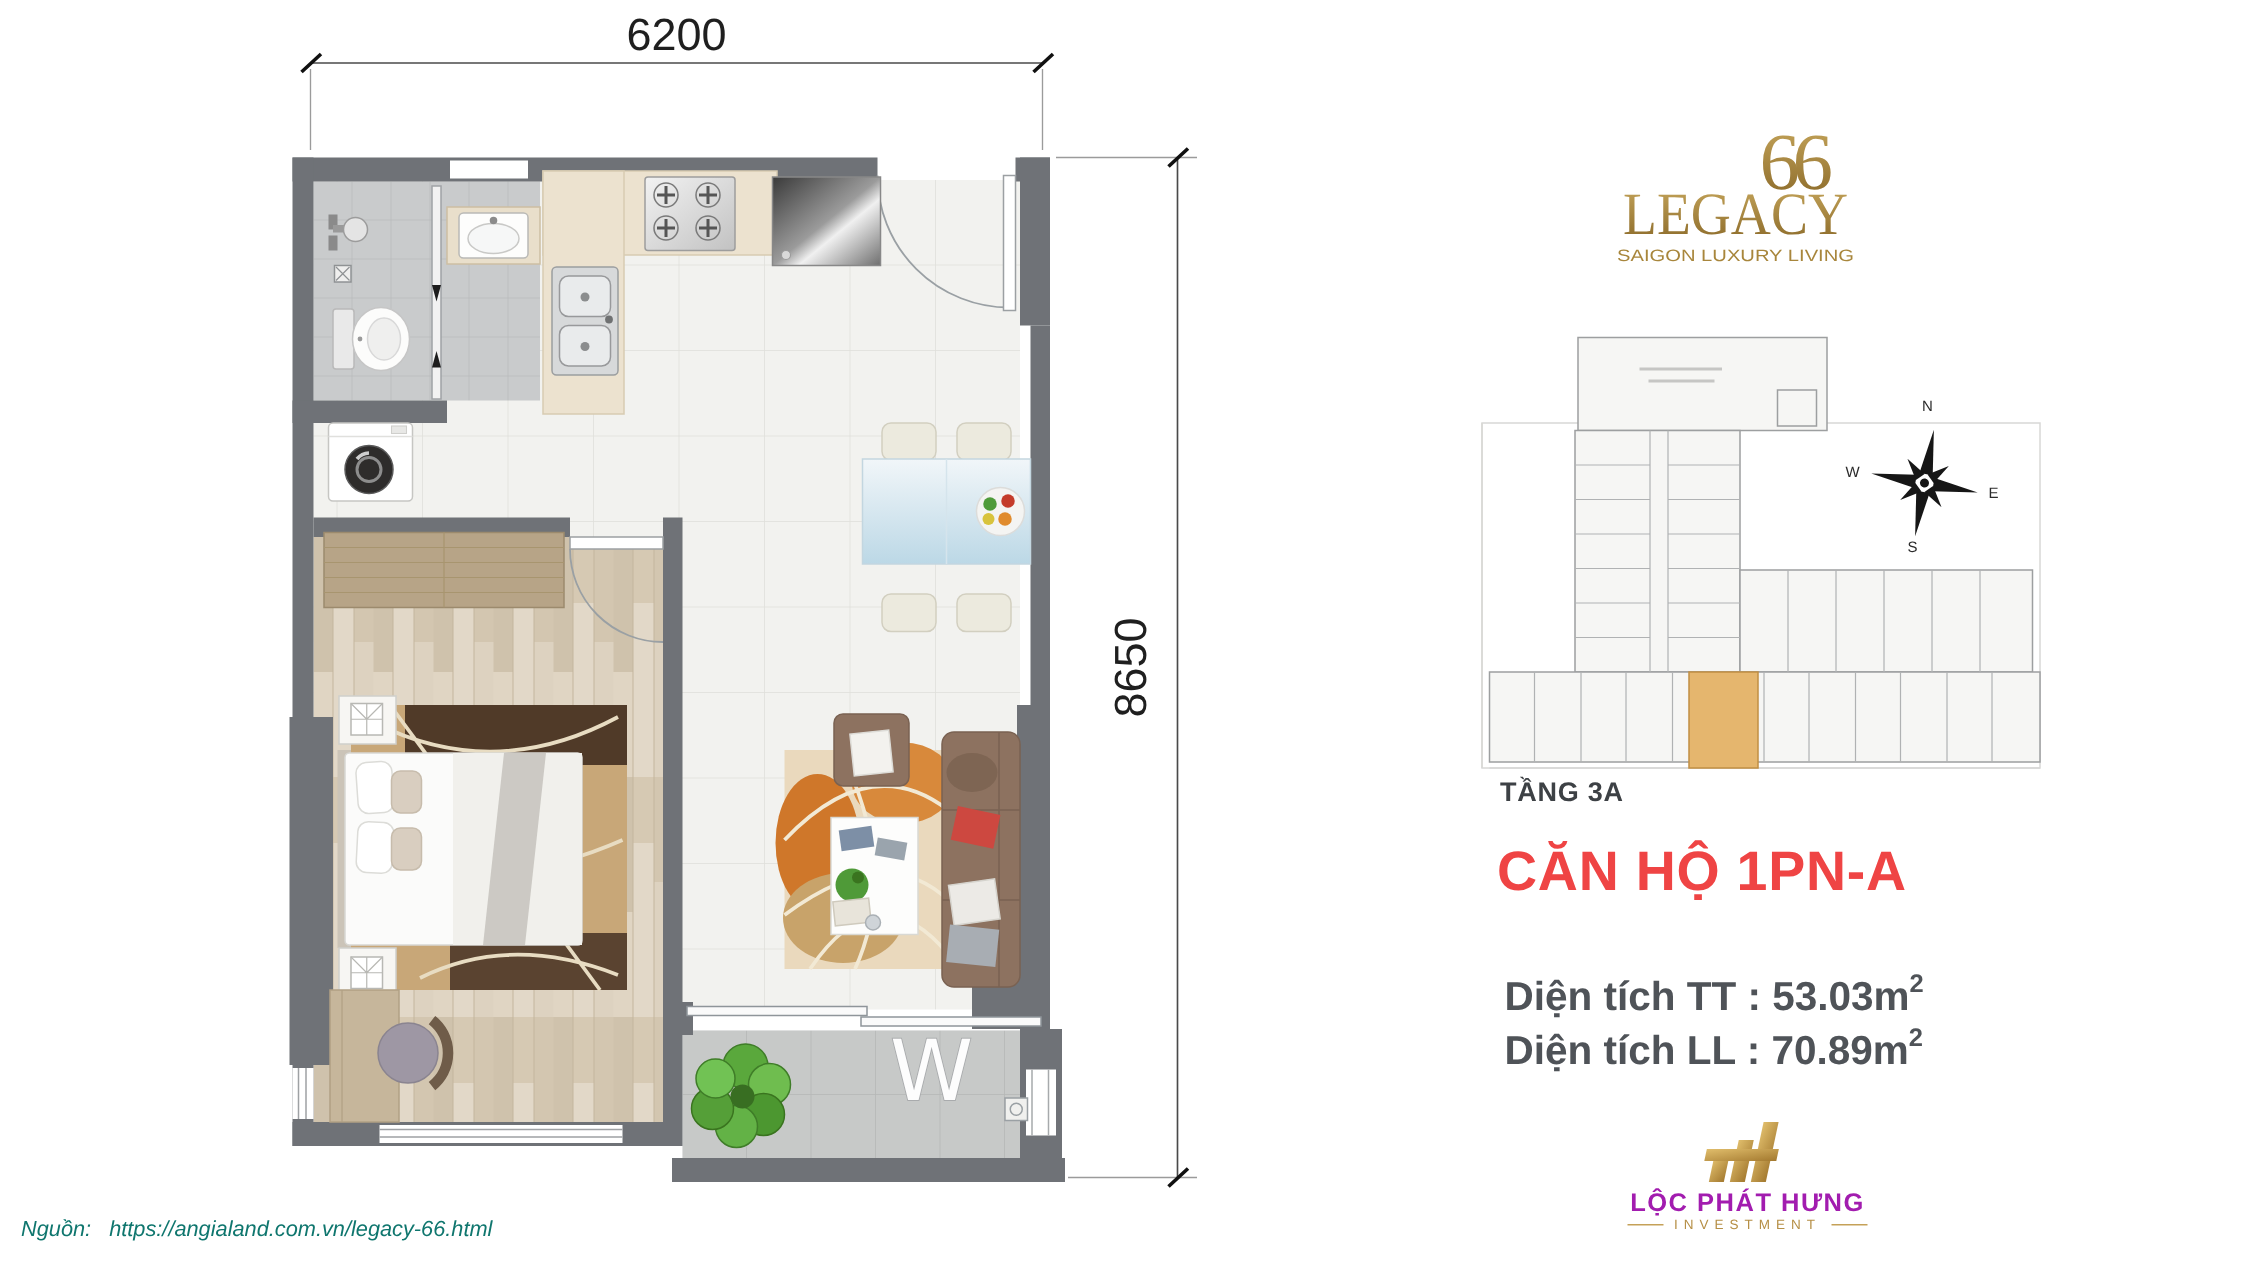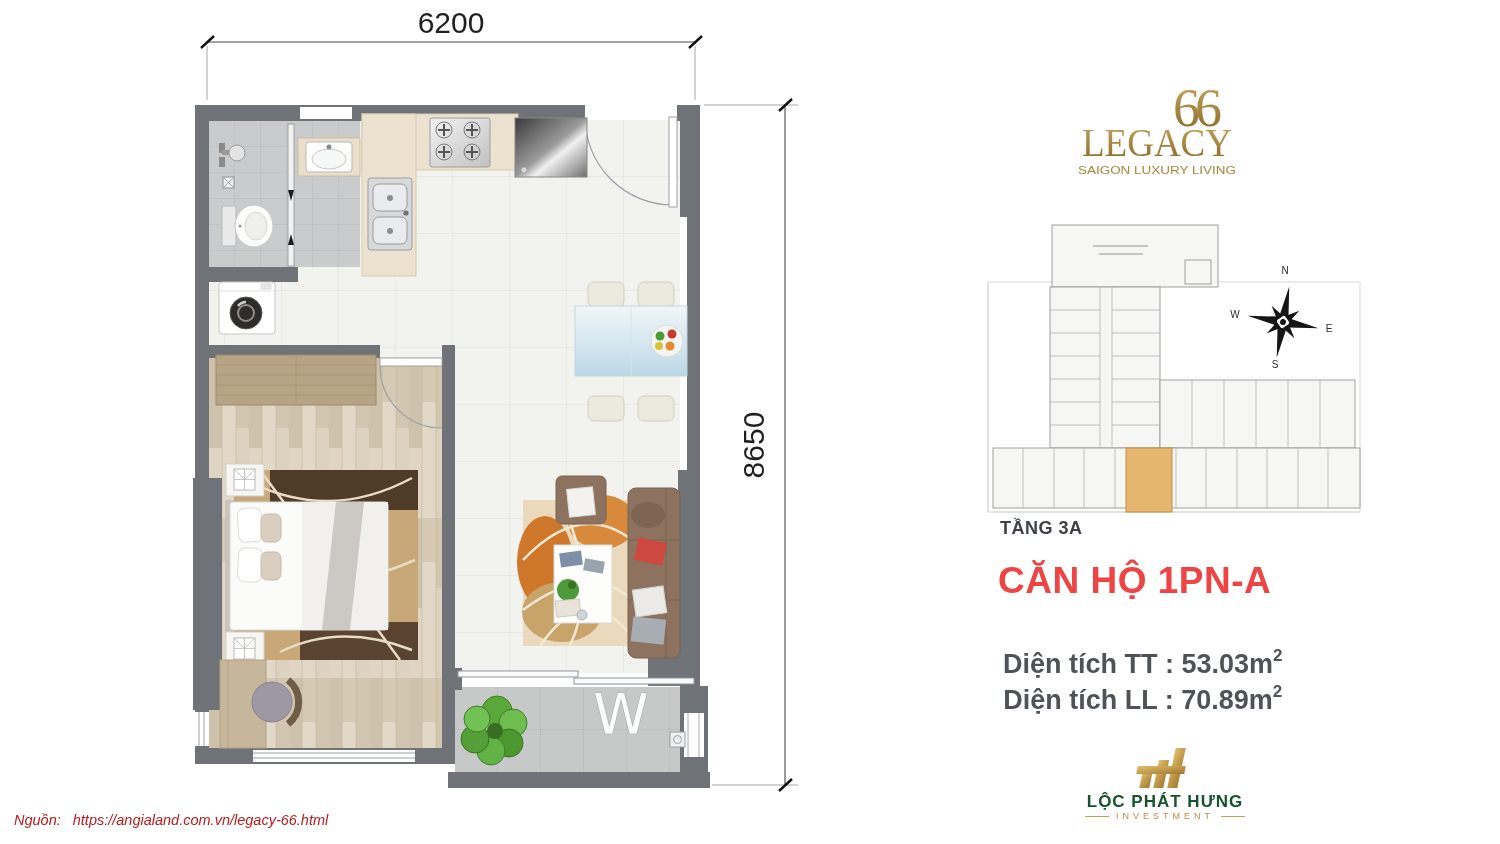--- a/index.html
+++ b/index.html
@@ -2,29 +2,29 @@
 <html><head>
 <meta charset="utf-8">
 <style>
   html,body{margin:0;padding:0;background:#fff;}
   #stage{position:relative;width:1500px;height:844px;background:#ffffff;overflow:hidden;
          font-family:"Liberation Sans",sans-serif;}
   .abs{position:absolute;}
   
   .unit-title{left:998px;top:560px;font-size:37px;font-weight:bold;color:#ef4444;letter-spacing:.5px;}
   .areas{left:1003px;top:640px;font-size:27px;font-weight:bold;color:#4f5358;}
-  .areas .line{height:36px;line-height:36px;white-space:nowrap;text-align:center;}
+  .areas .line{height:36px;line-height:36px;white-space:nowrap;}
   .areas sup{font-size:17px;position:relative;top:-2px;font-weight:bold;}
   .dev-name{left:1040px;top:792px;width:250px;text-align:center;font-size:17px;font-weight:bold;
-            letter-spacing:1px;color:#14532d;}
+            letter-spacing:1px;color:#a21caf;}
   .dev-sub{left:1040px;top:811px;width:250px;display:flex;align-items:center;justify-content:center;
            gap:7px;color:#b68f46;}
   .dev-sub .txt{font-size:9px;letter-spacing:4px;font-weight:normal;}
   .dev-sub .rule{width:24px;border-top:1.5px solid #c5a158;height:0;}
-  .source{left:14px;top:812px;font-style:italic;font-size:14.5px;color:#b91c1c;white-space:nowrap;}
+  .source{left:14px;top:812px;font-style:italic;font-size:14.5px;color:#0f766e;white-space:nowrap;}
   .source .lbl{margin-right:12px;}
 </style>
 </head>
 <body>
 
 <div id="stage">
 
   <svg class="abs" style="left:0;top:0" width="830" height="844" viewBox="0 0 830 844">
     <defs>
       <pattern id="tile" patternUnits="userSpaceOnUse" x="225" y="120" width="57" height="57">

